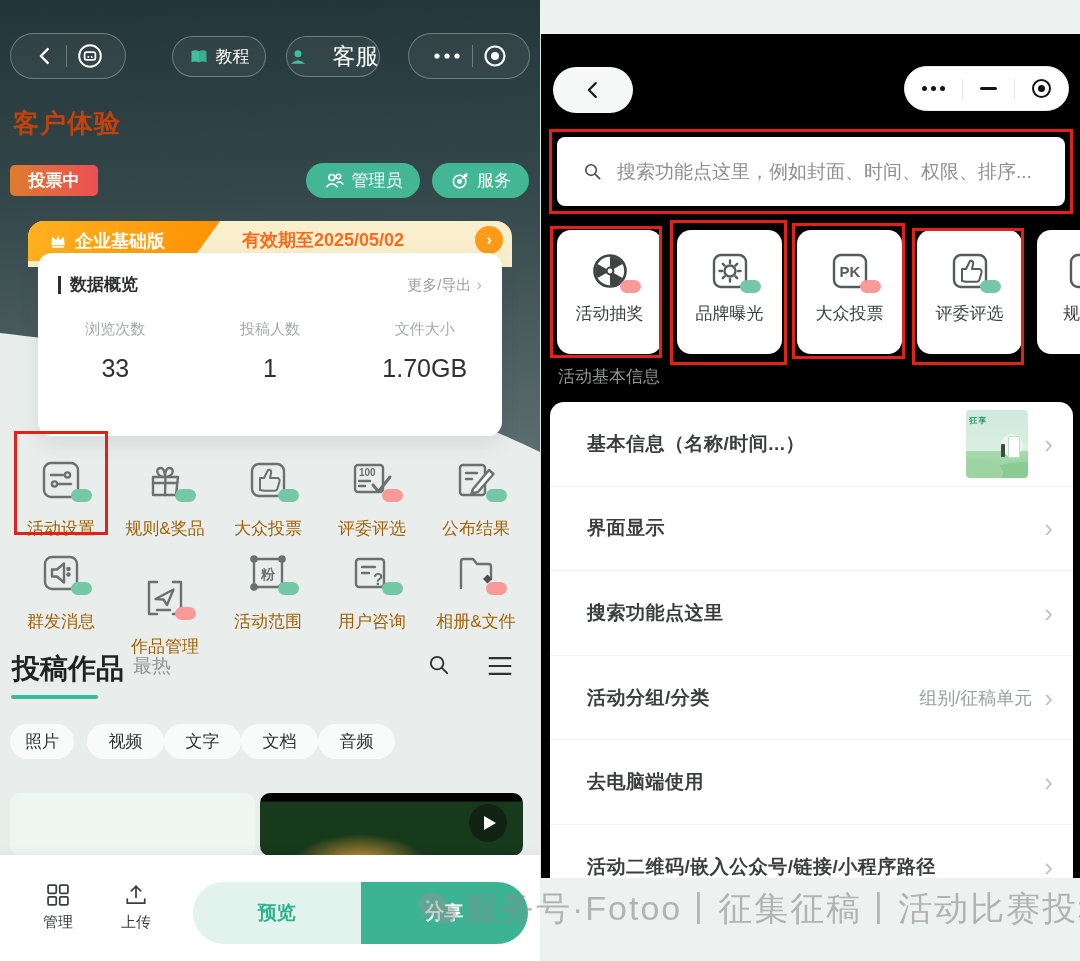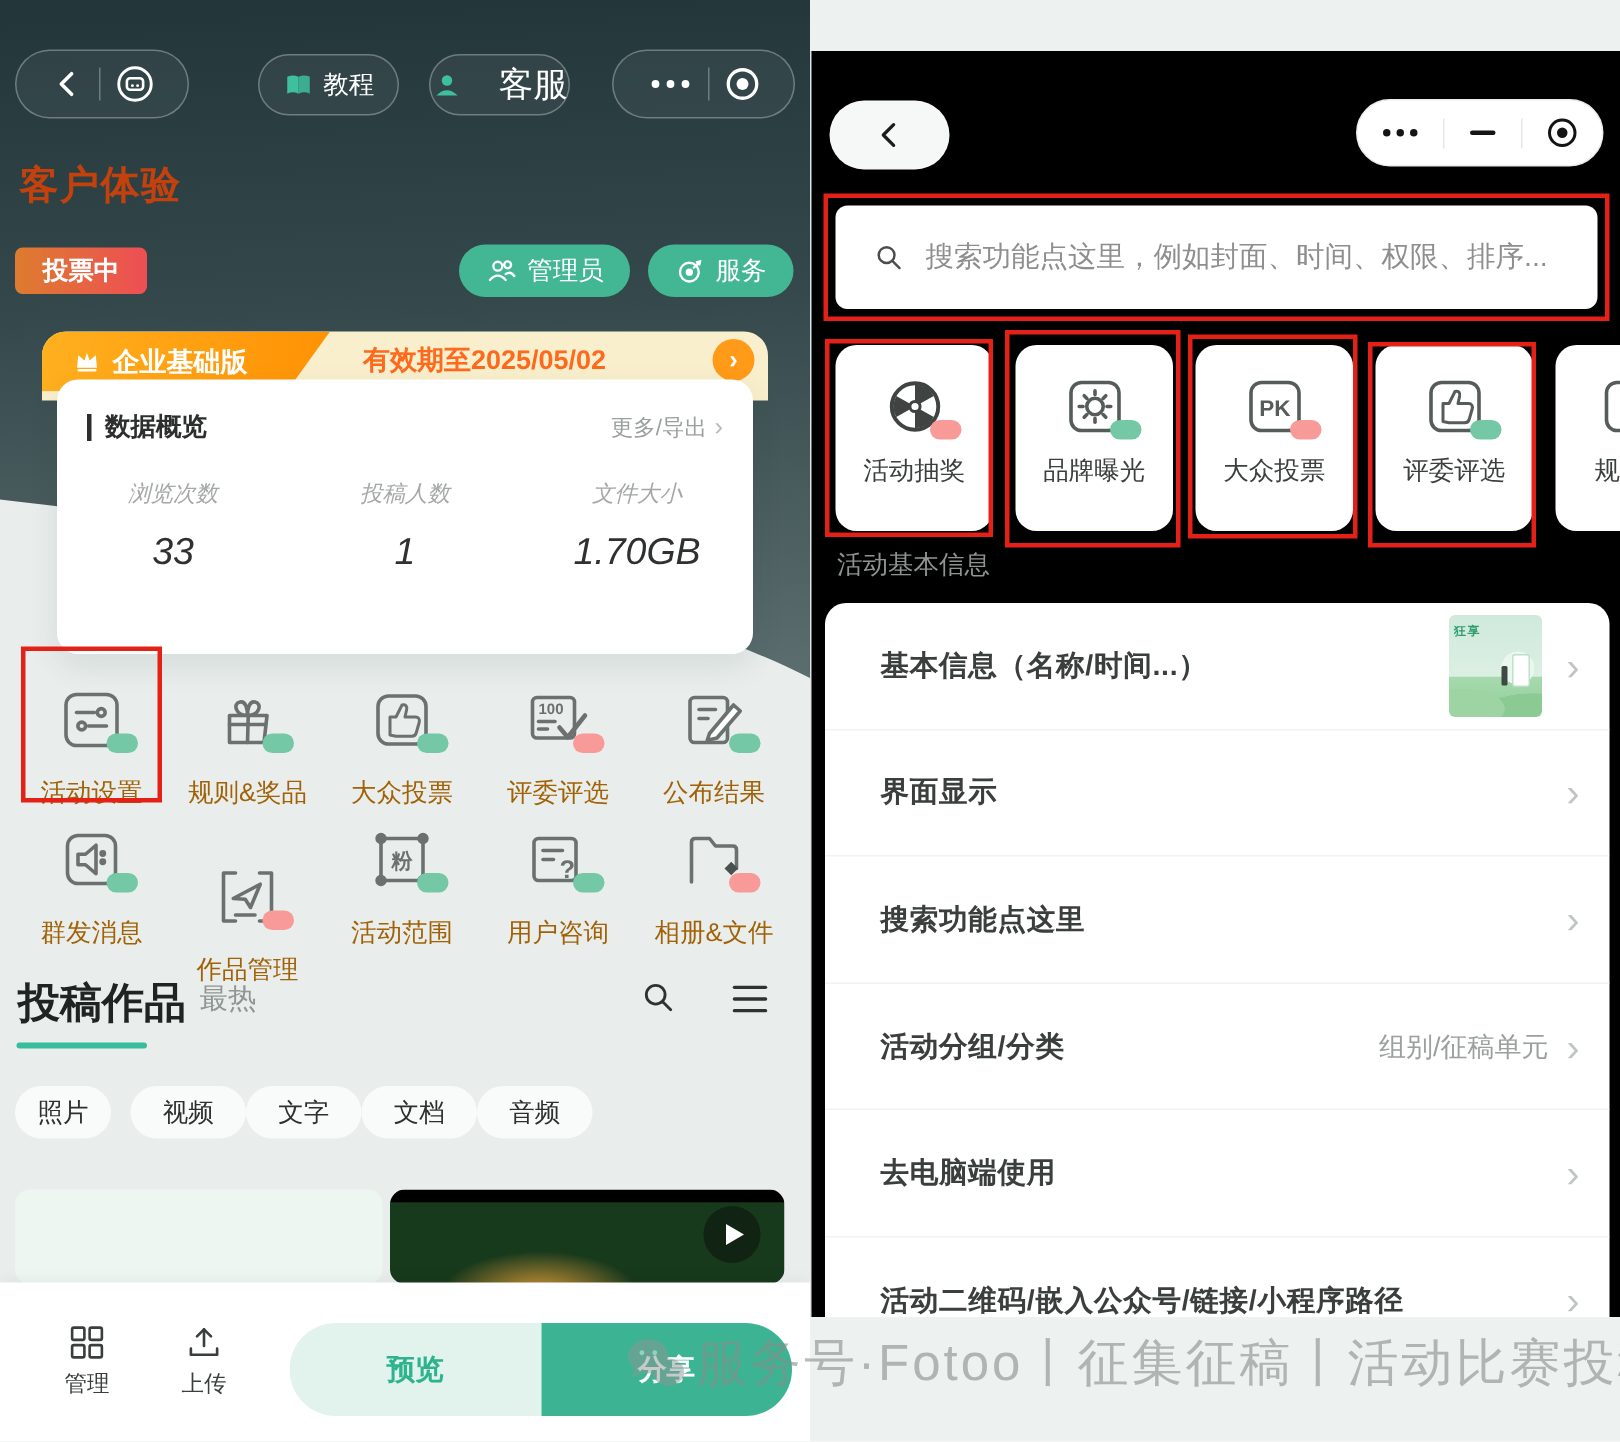--- a/index.html
+++ b/index.html
@@ -35,21 +35,21 @@
   .ribbon-arrow { position:absolute; right:9px; top:5px; width:28px; height:28px; border-radius:50%;
                   background:#ff9b18; color:#fff; display:flex; align-items:center; justify-content:center;
                   font-size:17px; font-weight:bold; }
 
   .data-card { position:absolute; left:38px; top:253px; width:464px; height:183px; background:#fff;
                border-radius:14px; box-shadow:0 8px 20px rgba(40,60,55,0.10); }
   .dc-header { display:flex; justify-content:space-between; align-items:center; padding:22px 20px 0 20px;gap:24px; }
   .dc-title { font-size:17px; font-weight:bold; color:#2c2f2e; border-left:3px solid #2c2f2e; padding-left:9px; line-height:1.05; }
   .dc-more { font-size:15px; color:#9ba09e; display:flex; align-items:center; gap:5px; }
   .dc-more .chev { font-size:17px; color:#b6bbb9; }
-  .dc-stats { display:flex; margin-top:25px;font-style:italic; }
+  .dc-stats { display:flex; margin-top:25px; }
   .dc-stat { flex:1; text-align:center; }
   .dc-stat .lbl { font-size:15px; color:#a4a8a6; }
   .dc-stat .val { font-size:25px; color:#2e3130; margin-top:15px; }
 
   .g-item { position:absolute; width:104px; display:flex; flex-direction:column; align-items:center; }
   .g-ic { position:relative; width:48px; height:48px; }
   .g-dot { position:absolute; right:-7px; bottom:2px; width:21px; height:13px; border-radius:7px; }
   .g-lbl { margin-top:13px; font-size:17px; color:#a16207; white-space:nowrap; }
   .oic { stroke:#6a716f; fill:none; stroke-width:2.4; stroke-linecap:round; stroke-linejoin:round; }
   .oic text, .svgtxt { fill:#6a716f; stroke:none; font-weight:bold; }

